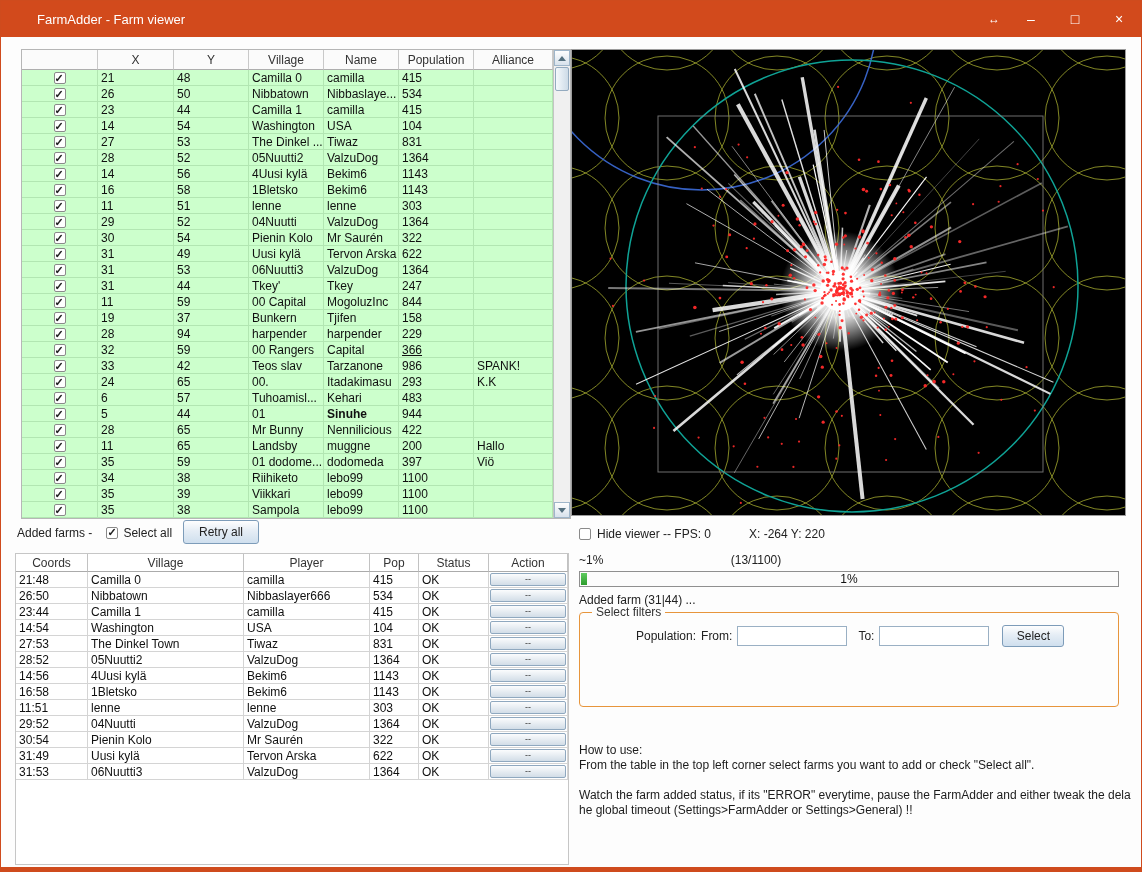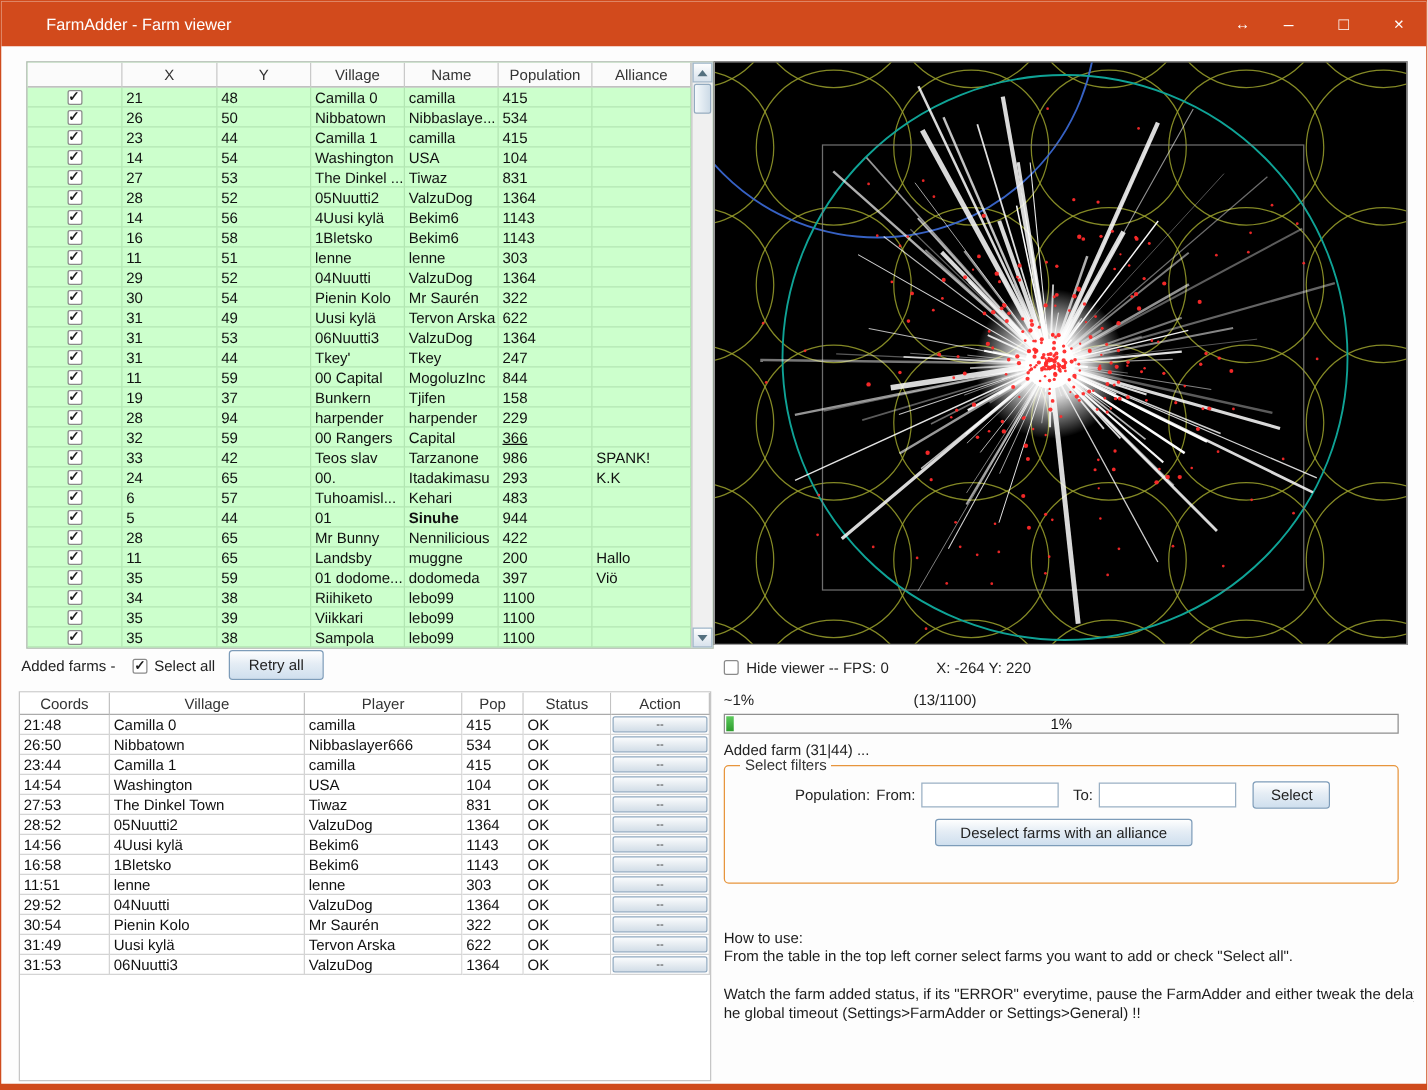--- a/index.html
+++ b/index.html
@@ -1092,23 +1092,20 @@
   <fieldset class="filters">
     <legend>Select filters</legend>
     <div class="f-row1">
       <span>Population:</span>
       <span>From:</span>
       <input type="text" value="" style="">
       <span class="to-lbl">To:</span>
       <input type="text" value="" style="">
       <button class="btn btn-select">Select</button>
     </div>
-    <div class="f-row2">
-      <button class="btn btn-deselect">Deselect farms with an alliance</button>
-    </div>
   </fieldset>
 
 
   <div class="help" id="help-block">
       <div>How to use:</div>
       <div>From the table in the top left corner select farms you want to add or check "Select all".</div>
       <div>&nbsp;</div>
       <div>Watch the farm added status, if its "ERROR" everytime, pause the FarmAdder and either tweak the delays or t</div>
       <div>he global timeout (Settings&gt;FarmAdder or Settings&gt;General) !!</div>
     </div>

